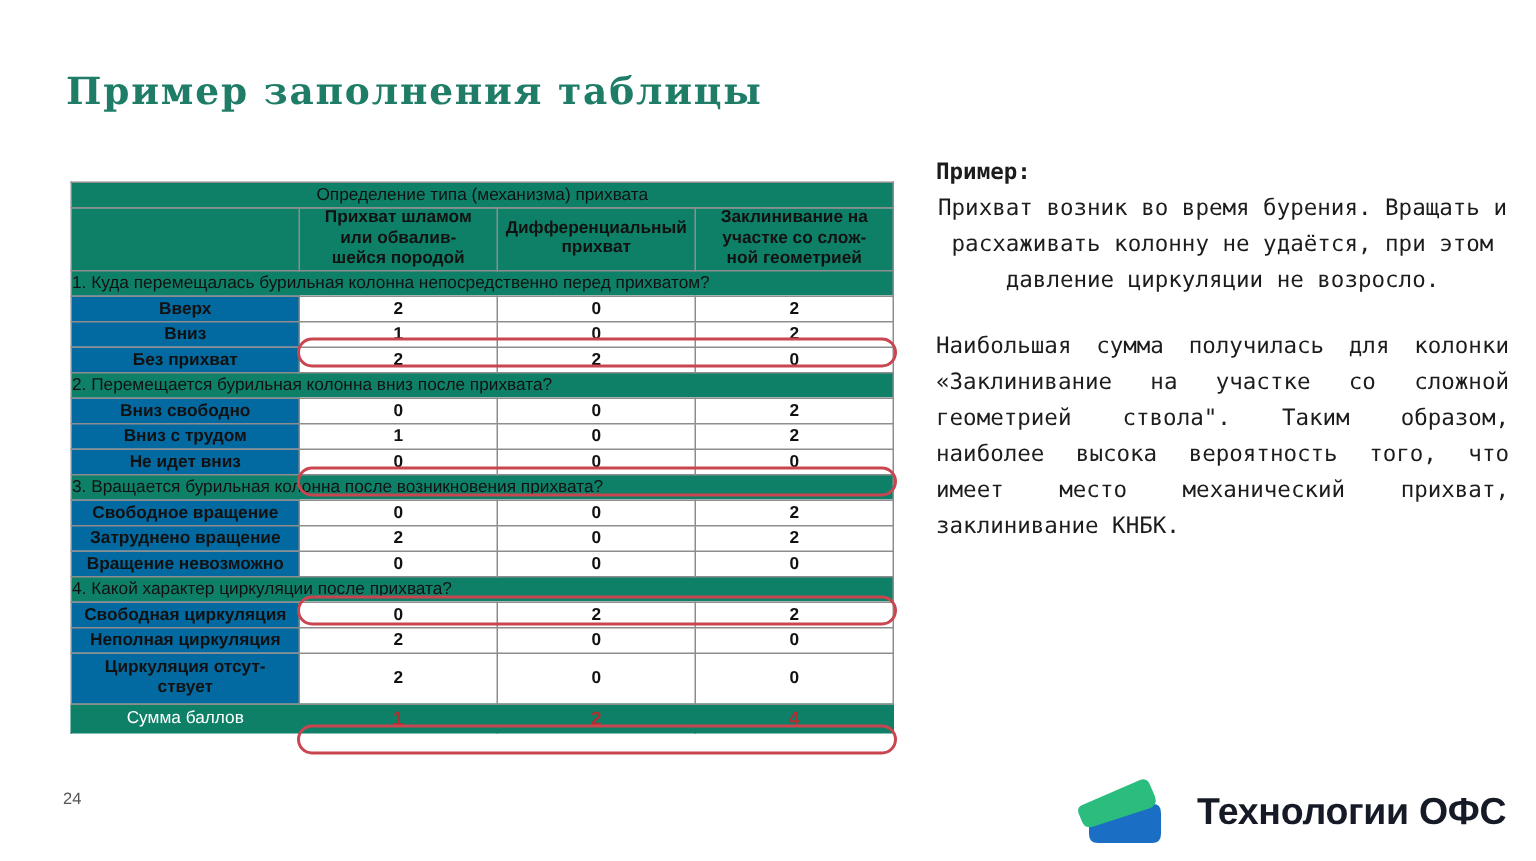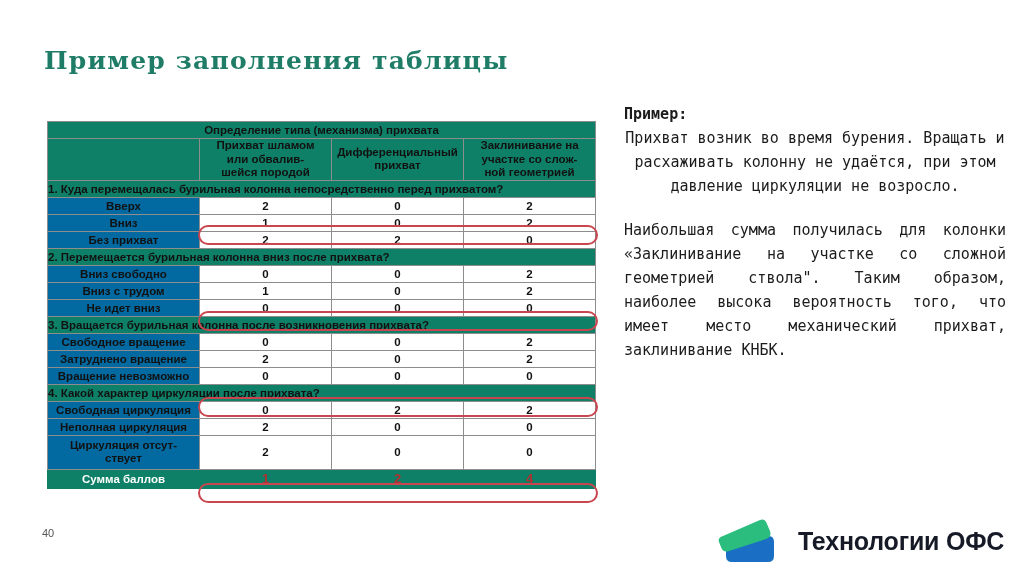--- a/index.html
+++ b/index.html
@@ -52,21 +52,21 @@
   col.c-label { width: 152px; }
   col.c-d1 { width: 132px; }
   col.c-d2 { width: 132px; }
   col.c-d3 { width: 132px; }
 
   td.hdr-top {
     background: #0f8068;
     color: #ffffff;
     text-align: center;
     font-size: 11.5px;
-    font-weight: 700;
+    font-weight: 400;
     height: 20px;
     border-color: #0f8068;
   }
   td.hdr-blank {
     background: #0f8068;
     border-color: #0f8068;
   }
   td.hdr-col {
     background: #0f8068;
     color: #ffffff;
@@ -75,21 +75,21 @@
     font-weight: 600;
     line-height: 13.5px;
     padding: 3px 2px;
     height: 54px;
     border-color: #0f8068;
   }
   td.section {
     background: #0f8068;
     color: #ffffff;
     font-size: 11.5px;
-    font-weight: 700;
+    font-weight: 400;
     text-align: left;
     padding-left: 7px;
     height: 18px;
     border-color: #0f8068;
   }
   td.rlabel {
     text-align: center;
     font-size: 11.5px;
     font-weight: 600;
     color: #111111;
@@ -108,21 +108,21 @@
     background: #ffffff;
   }
   tr.sum td.rlabel,
   tr.sum td.val {
     background: #0f8068;
     border-color: #0f8068;
     height: 18px;
   }
   tr.sum td.rlabel {
     color: #ffffff;
-    font-weight: 700;
+    font-weight: 400;
     margin-top: 39px;
   }
   tr.sum td.val {
     color: #b03030;
     font-weight: bold;
     font-size: 13px;
   }
 
   
   .oval {
@@ -337,21 +337,21 @@
   <div class="oval" style="top:276px;"></div>
   <div class="oval" style="top:362px;"></div>
 </div>
 
 <div class="notes">
   <p class="lead">Пример:</p>
   <p class="para1">Прихват возник во время бурения. Вращать и расхаживать колонну не удаётся, при этом давление циркуляции не возросло.</p>
   <p class="para2">Наибольшая сумма получилась для колонки «Заклинивание на участке со сложной геометрией ствола". Таким образом, наиболее высока вероятность того, что имеет место механический прихват, заклинивание КНБК.</p>
 </div>
 
-<div class="page-num">40</div>
+<div class="page-num">24</div>
 
 <div class="logo">
   <div class="logo-mark">
     <svg width="62" height="46" viewBox="0 0 62 46" xmlns="http://www.w3.org/2000/svg">
       <path d="M16 22 L52 18 Q58 17.5 58 24 L58 38 Q58 44 52 44 L16 44 Q10 44 10 38 L10 28 Q10 22.5 16 22 Z" fill="#1a6fc4"></path>
       <path d="M7 18 L44 2 Q49 0 51 6 L54 13 Q56 19 50 21 L13 33 Q7 35 5 29 L3 24 Q1.5 19.5 7 18 Z" fill="#2bbd7e"></path>
     </svg>
   </div>
   <div class="logo-text">Технологии ОФС</div>
 </div>

